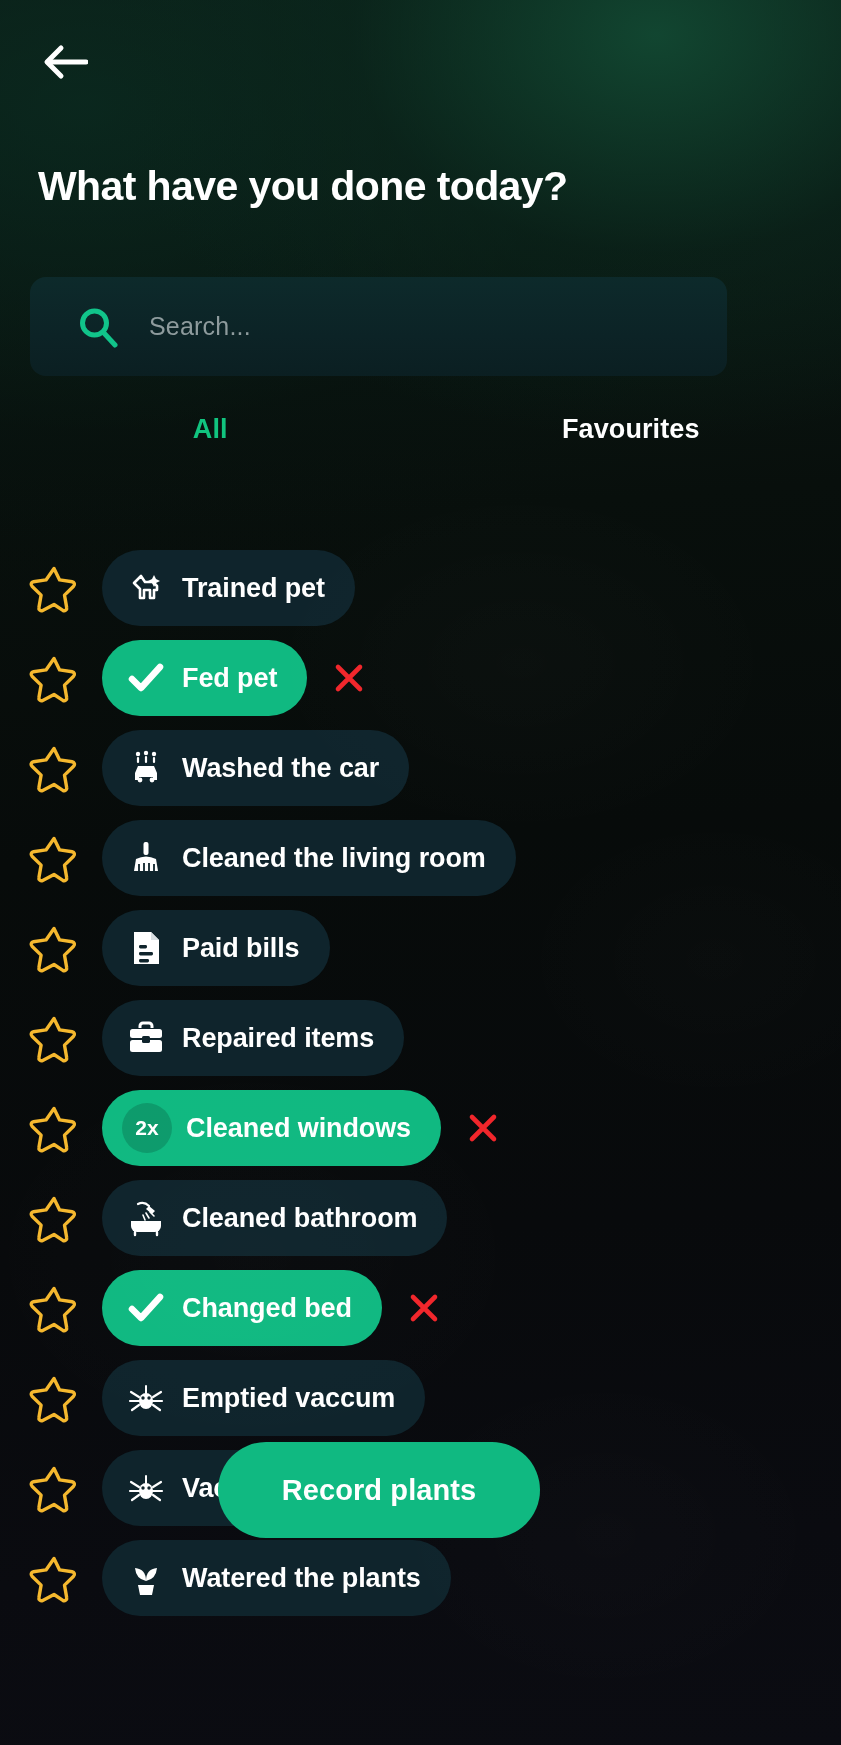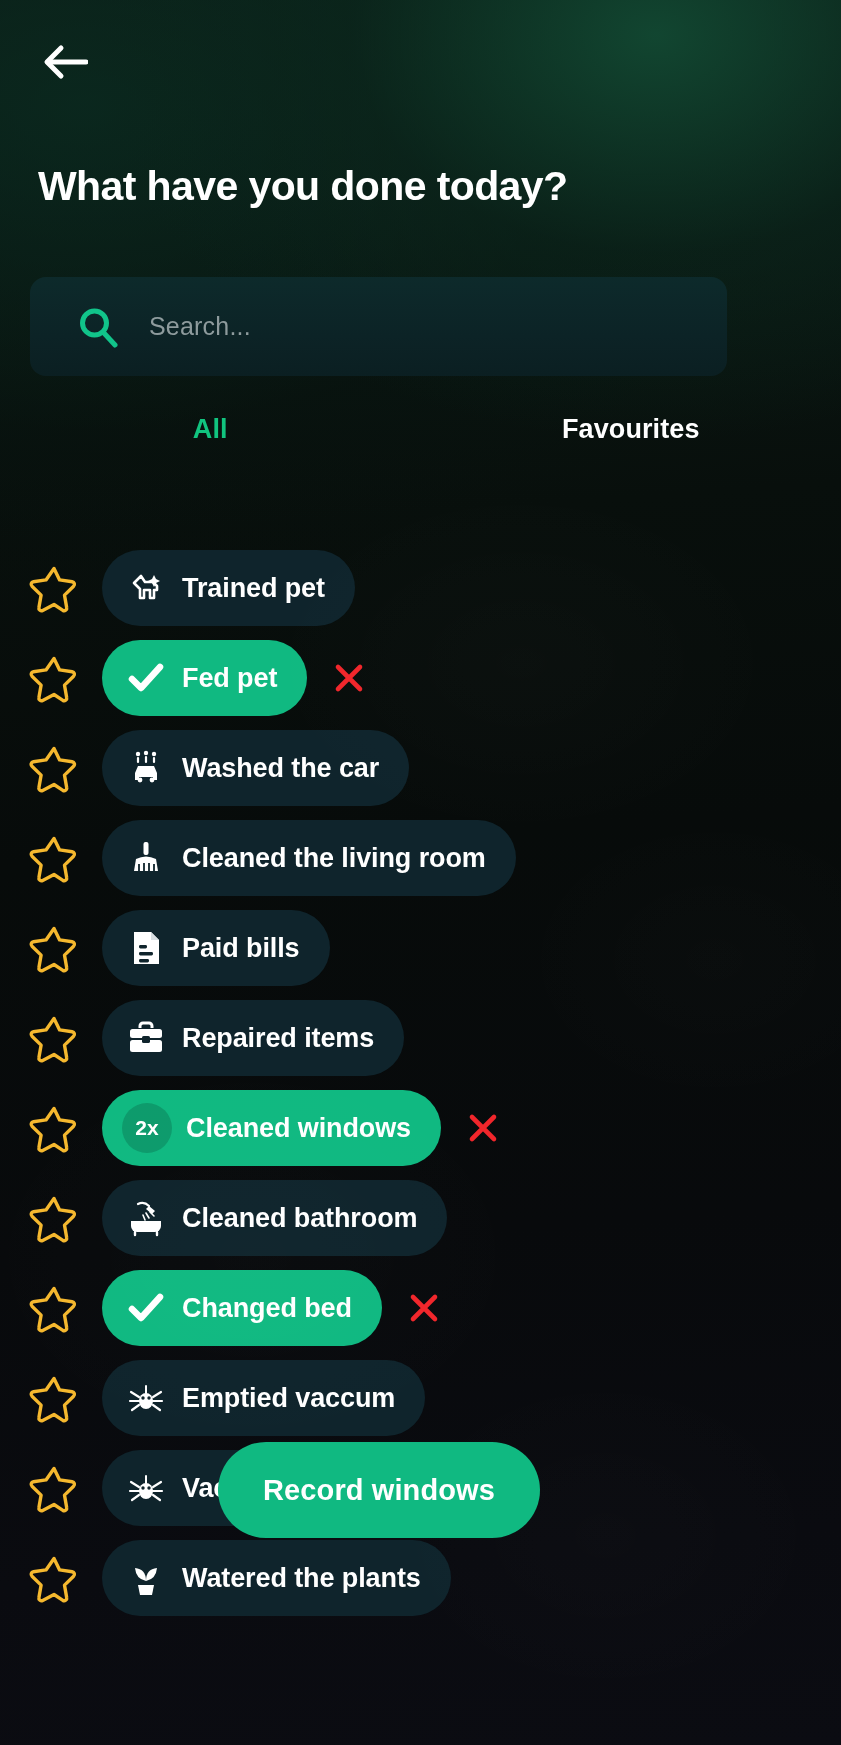--- a/index.html
+++ b/index.html
@@ -387,15 +387,15 @@
               <path d="M19 22 q-10-2-11-13 q11 1 11 13 z" fill="#ffffff"></path>
               <path d="M19 22 q10-2 11-13 q-11 1-11 13 z" fill="#ffffff"></path>
               <path d="M11 26 h16 l-2 10 H13 z" fill="#ffffff"></path>
             </svg>
           </span>
           <span class="pill-label">Watered the plants</span>
         </div>
       </div>
     </div>
 
-  <button class="record-btn">Record windows</button>
+  <button class="record-btn">Record plants</button>
 
 </div>
 
 </body></html>

